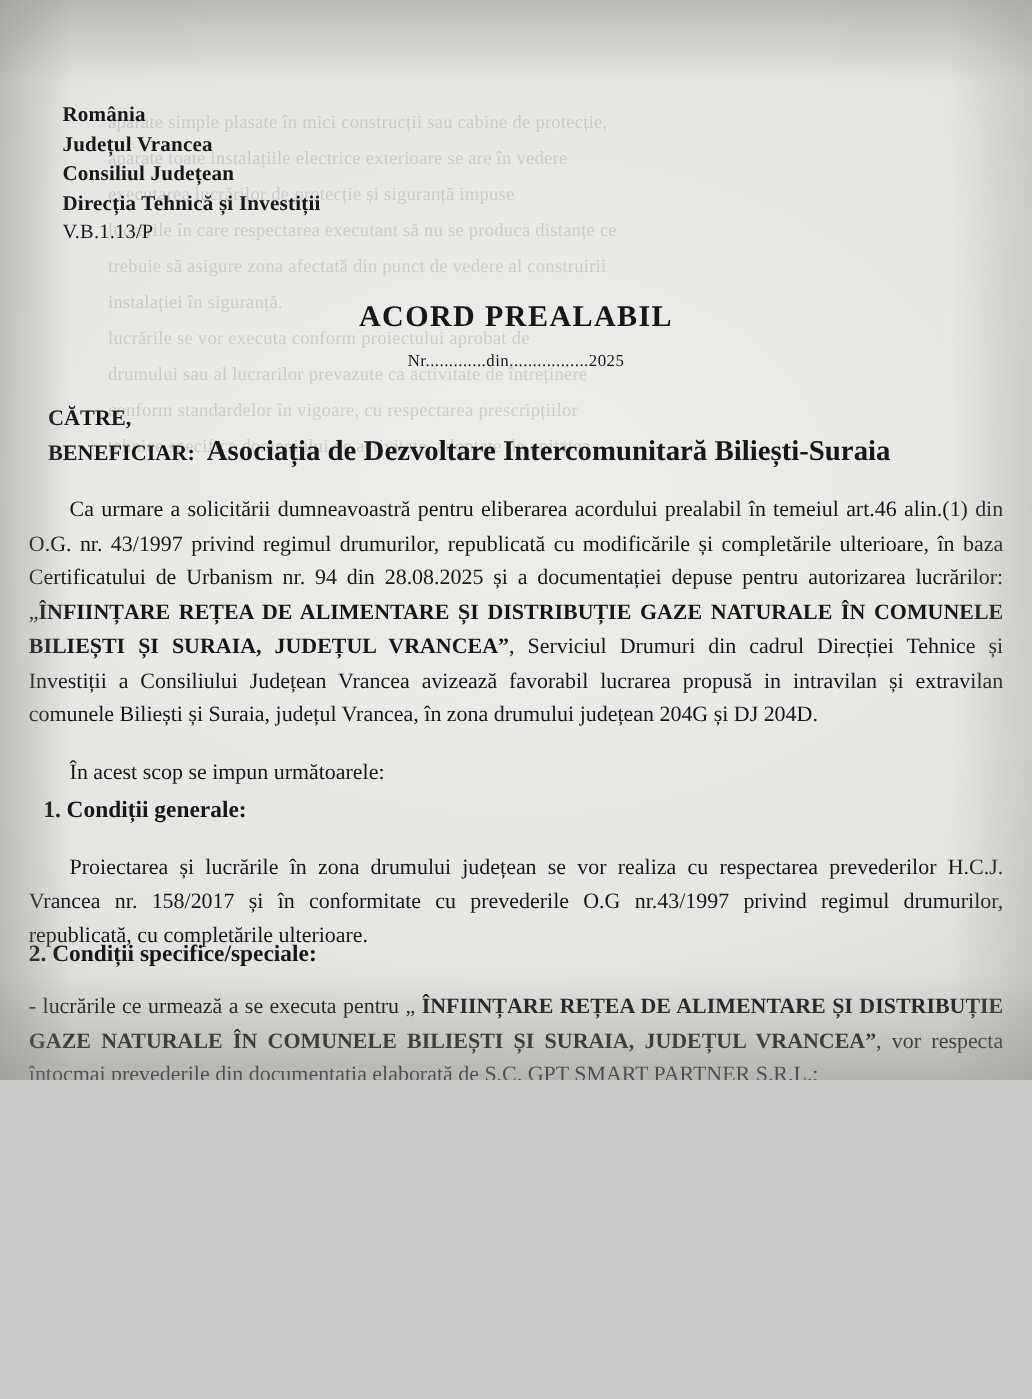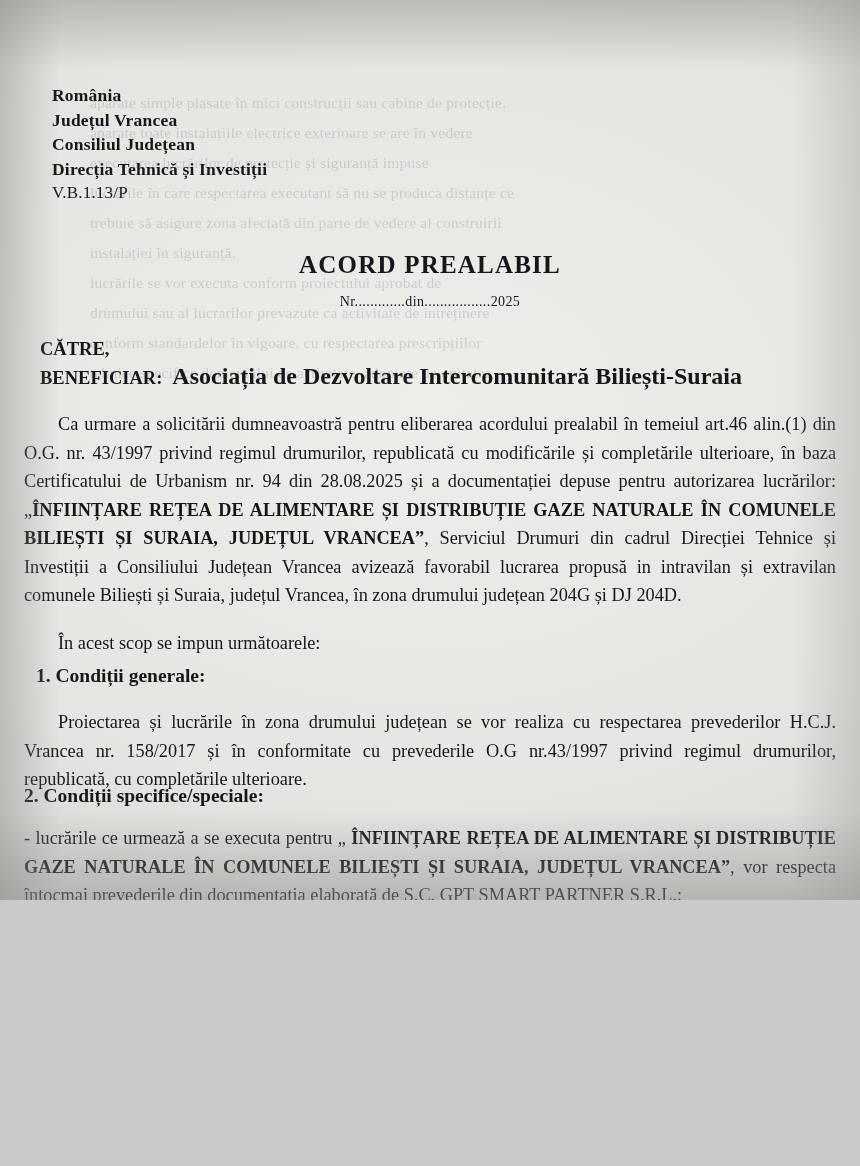--- a/index.html
+++ b/index.html
@@ -139,21 +139,21 @@
 </head>
 <body>
 
 <div class="page">
 
   <div class="bleed">
     <div>aparate simple plasate în mici construcții sau cabine de protecție,</div>
     <div>aparate toate instalațiile electrice exterioare se are în vedere</div>
     <div>executarea lucrărilor de protecție și siguranță impuse</div>
     <div>lucrările în care respectarea executant să nu se produca distanțe ce</div>
-    <div>trebuie să asigure zona afectată din parte de vedere al construirii</div>
+    <div>trebuie să asigure zona afectată din punct de vedere al construirii</div>
     <div>instalației în siguranță.</div>
     <div>lucrările se vor executa conform proiectului aprobat de</div>
     <div>drumului sau al lucrarilor prevazute ca activitate de întreținere</div>
     <div>conform standardelor în vigoare, cu respectarea prescripțiilor</div>
     <div>tehnice specifice domeniului de activitate, adoptate de unitatea</div>
   </div>
 
   <div class="content">
 
     <div class="letterhead">

